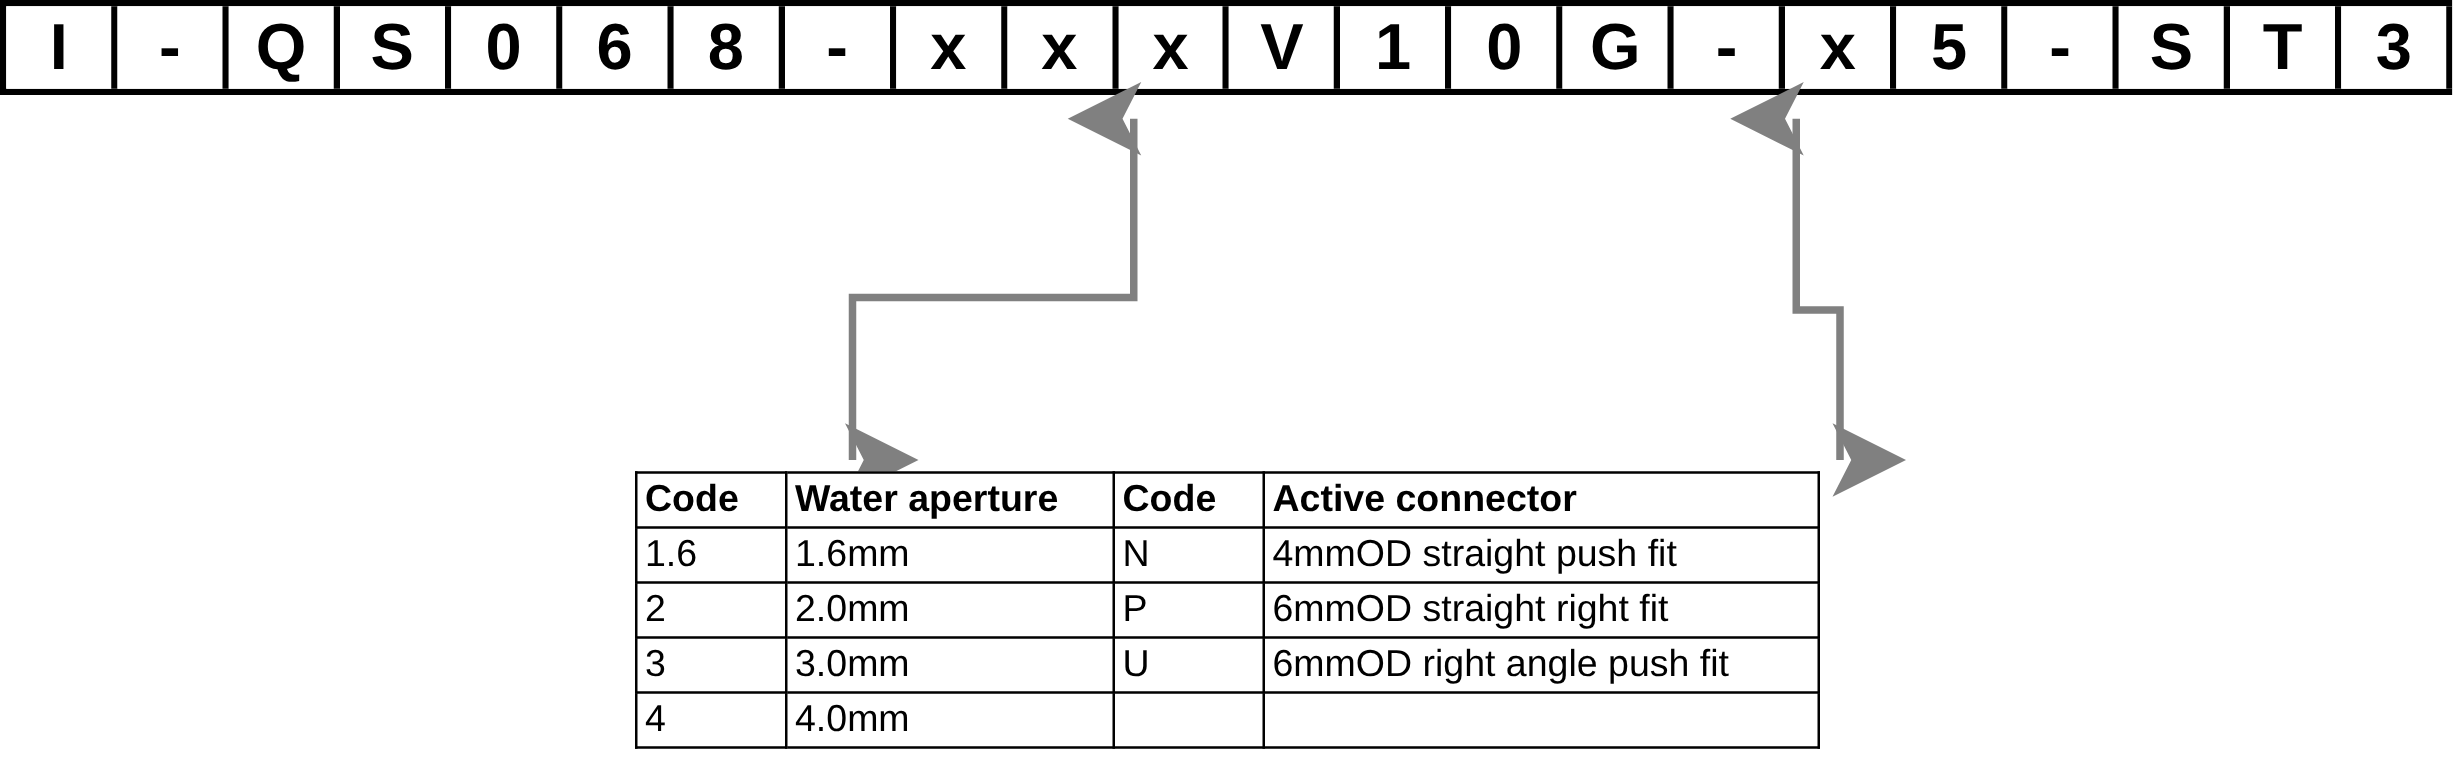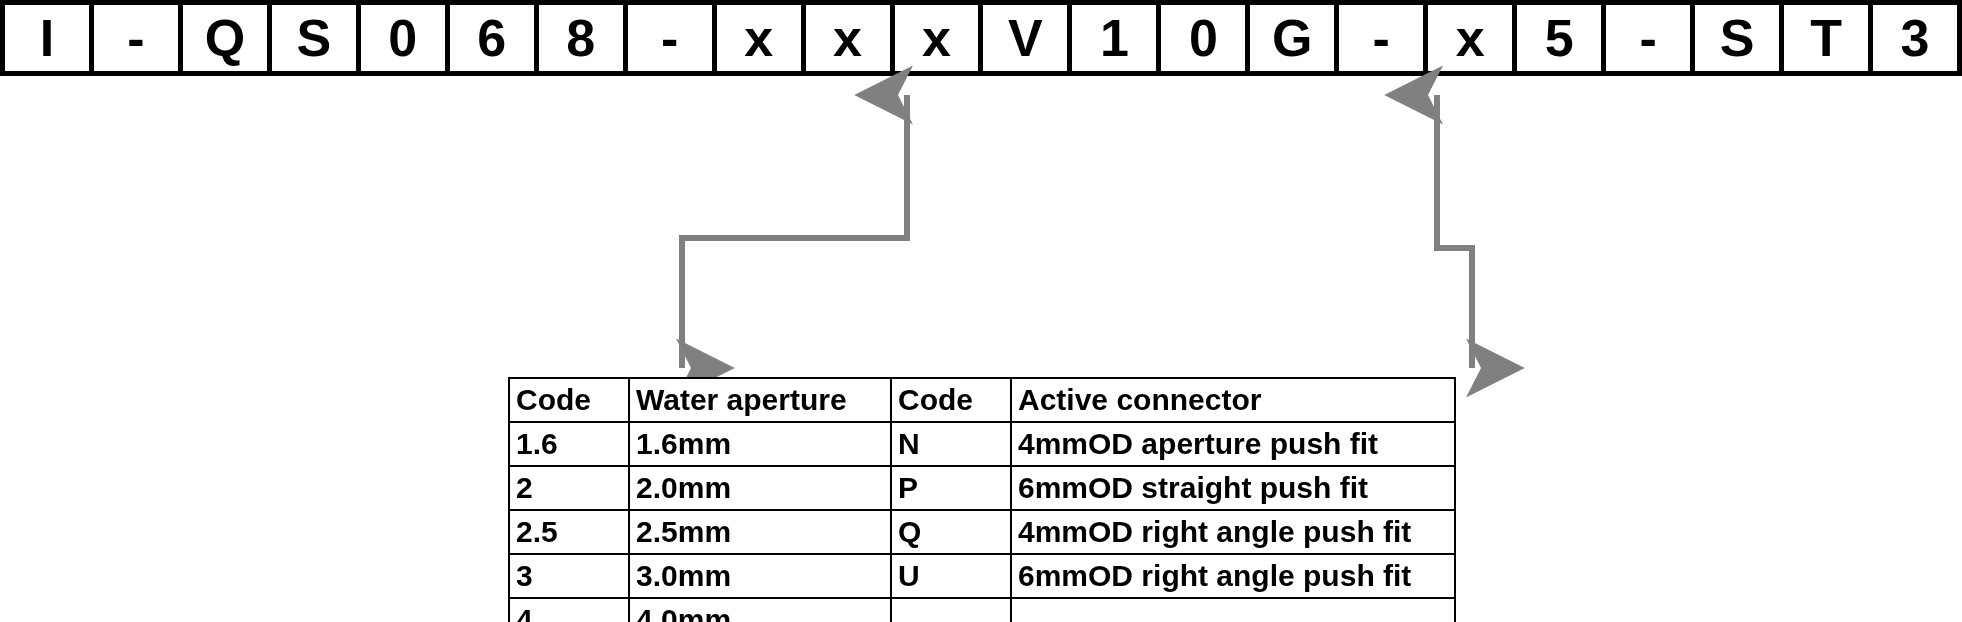--- a/index.html
+++ b/index.html
@@ -84,21 +84,21 @@
     color: #000;
     text-align: left;
     vertical-align: middle;
     white-space: nowrap;
     overflow: hidden;
   }
   table.spec-table th {
     font-weight: bold;
   }
   table.spec-table td {
-    font-weight: bold;
+    font-weight: normal;
   }
   .col-code-a  { width: 120px; }
   .col-aper    { width: 262px; }
   .col-code-b  { width: 120px; }
   .col-water   { width: 444px; }
 </style>
 </head>
 <body>
 
 <div id="stage">
@@ -157,33 +157,27 @@
           <th>Water aperture</th>
           <th>Code</th>
           <th>Active connector</th>
         </tr>
       </thead>
       <tbody id="spec-tbody">
           <tr>
             <td>1.6</td>
             <td>1.6mm</td>
             <td>N</td>
-            <td>4mmOD aperture push fit</td>
+            <td>4mmOD straight push fit</td>
           </tr>
           <tr>
             <td>2</td>
             <td>2.0mm</td>
             <td>P</td>
-            <td>6mmOD straight push fit</td>
-          </tr>
-          <tr>
-            <td>2.5</td>
-            <td>2.5mm</td>
-            <td>Q</td>
-            <td>4mmOD right angle push fit</td>
+            <td>6mmOD straight right fit</td>
           </tr>
           <tr>
             <td>3</td>
             <td>3.0mm</td>
             <td>U</td>
             <td>6mmOD right angle push fit</td>
           </tr>
           <tr>
             <td>4</td>
             <td>4.0mm</td>

